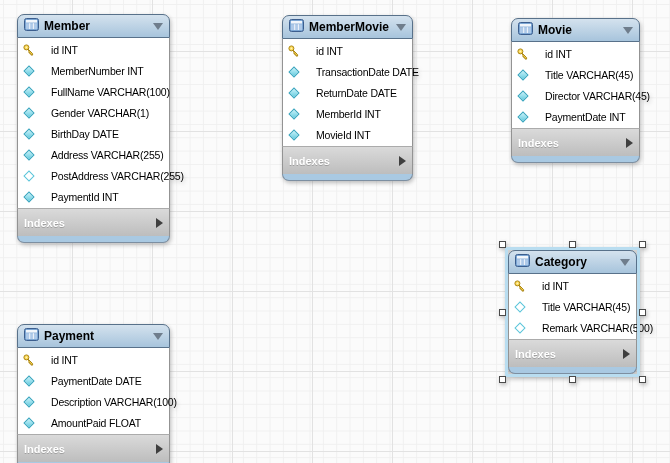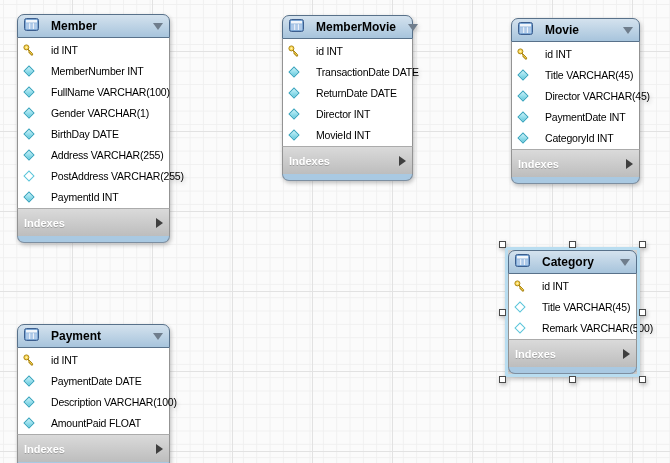--- a/index.html
+++ b/index.html
@@ -15,21 +15,21 @@
       linear-gradient(to right, #f0f0f0 1px, transparent 1px),
       linear-gradient(to bottom, #f0f0f0 1px, transparent 1px);
     background-size: 80px 80px, 80px 80px, 13.333px 13.333px, 13.333px 13.333px;
     background-position: -8px 0, 0 -29px, 3px 0, 0 4px;
   }
 
   .tbl { position:absolute; filter:drop-shadow(1.5px 2px 2px rgba(110,110,110,.45)); }
   .tbl.selected { outline:3px solid #b9ddf0; }
 
   .tbl-header {
-    display:flex; align-items:center; gap:12px; height:24px; padding:0 6px;
+    display:flex; align-items:center; gap:5px; height:24px; padding:0 6px;
     background:linear-gradient(#d4e2ee, #a7c4dc);
     border:1px solid #58718a;
     border-radius:7px 7px 0 0;
   }
   .tbl-title { flex:1; font-size:12px; font-weight:bold; color:#000; white-space:nowrap; }
   .hdr-arrow { width:0; height:0; border-left:5px solid transparent; border-right:5px solid transparent; border-top:7px solid #6f7d8c; }
 
   .tbl-body { background:#fff; border-left:1px solid #939393; border-right:1px solid #939393; padding:1px 0; }
   .row { display:flex; align-items:center; gap:17px; height:21px; padding:0 5px; font-size:10.5px; letter-spacing:-0.2px; color:#000; white-space:nowrap; }
   .row .ficon { flex:0 0 auto; display:flex; align-items:center; justify-content:center; width:11px; }
@@ -162,21 +162,21 @@
         <div class="row">
           <span class="ficon">
             <span class="dia not-null"></span>
           </span>
           <span>ReturnDate DATE</span>
         </div>
         <div class="row">
           <span class="ficon">
             <span class="dia not-null"></span>
           </span>
-          <span>Director INT</span>
+          <span>MemberId INT</span>
         </div>
         <div class="row">
           <span class="ficon">
             <span class="dia not-null"></span>
           </span>
           <span>MovieId INT</span>
         </div>
       </div>
       <div class="tbl-footer">
         <span class="footer-label">Indexes</span>
@@ -219,26 +219,20 @@
           <span class="ficon">
             <span class="dia not-null"></span>
           </span>
           <span>Director VARCHAR(45)</span>
         </div>
         <div class="row">
           <span class="ficon">
             <span class="dia not-null"></span>
           </span>
           <span>PaymentDate INT</span>
-        </div>
-        <div class="row">
-          <span class="ficon">
-            <span class="dia not-null"></span>
-          </span>
-          <span>CategoryId INT</span>
         </div>
       </div>
       <div class="tbl-footer">
         <span class="footer-label">Indexes</span>
         <div class="ftr-arrow"></div>
       </div>
       <div class="tbl-strip"></div>
     </div>
     <div class="tbl selected" style="left: 508px; top: 250px; width: 129px;">
       <div class="tbl-header">

